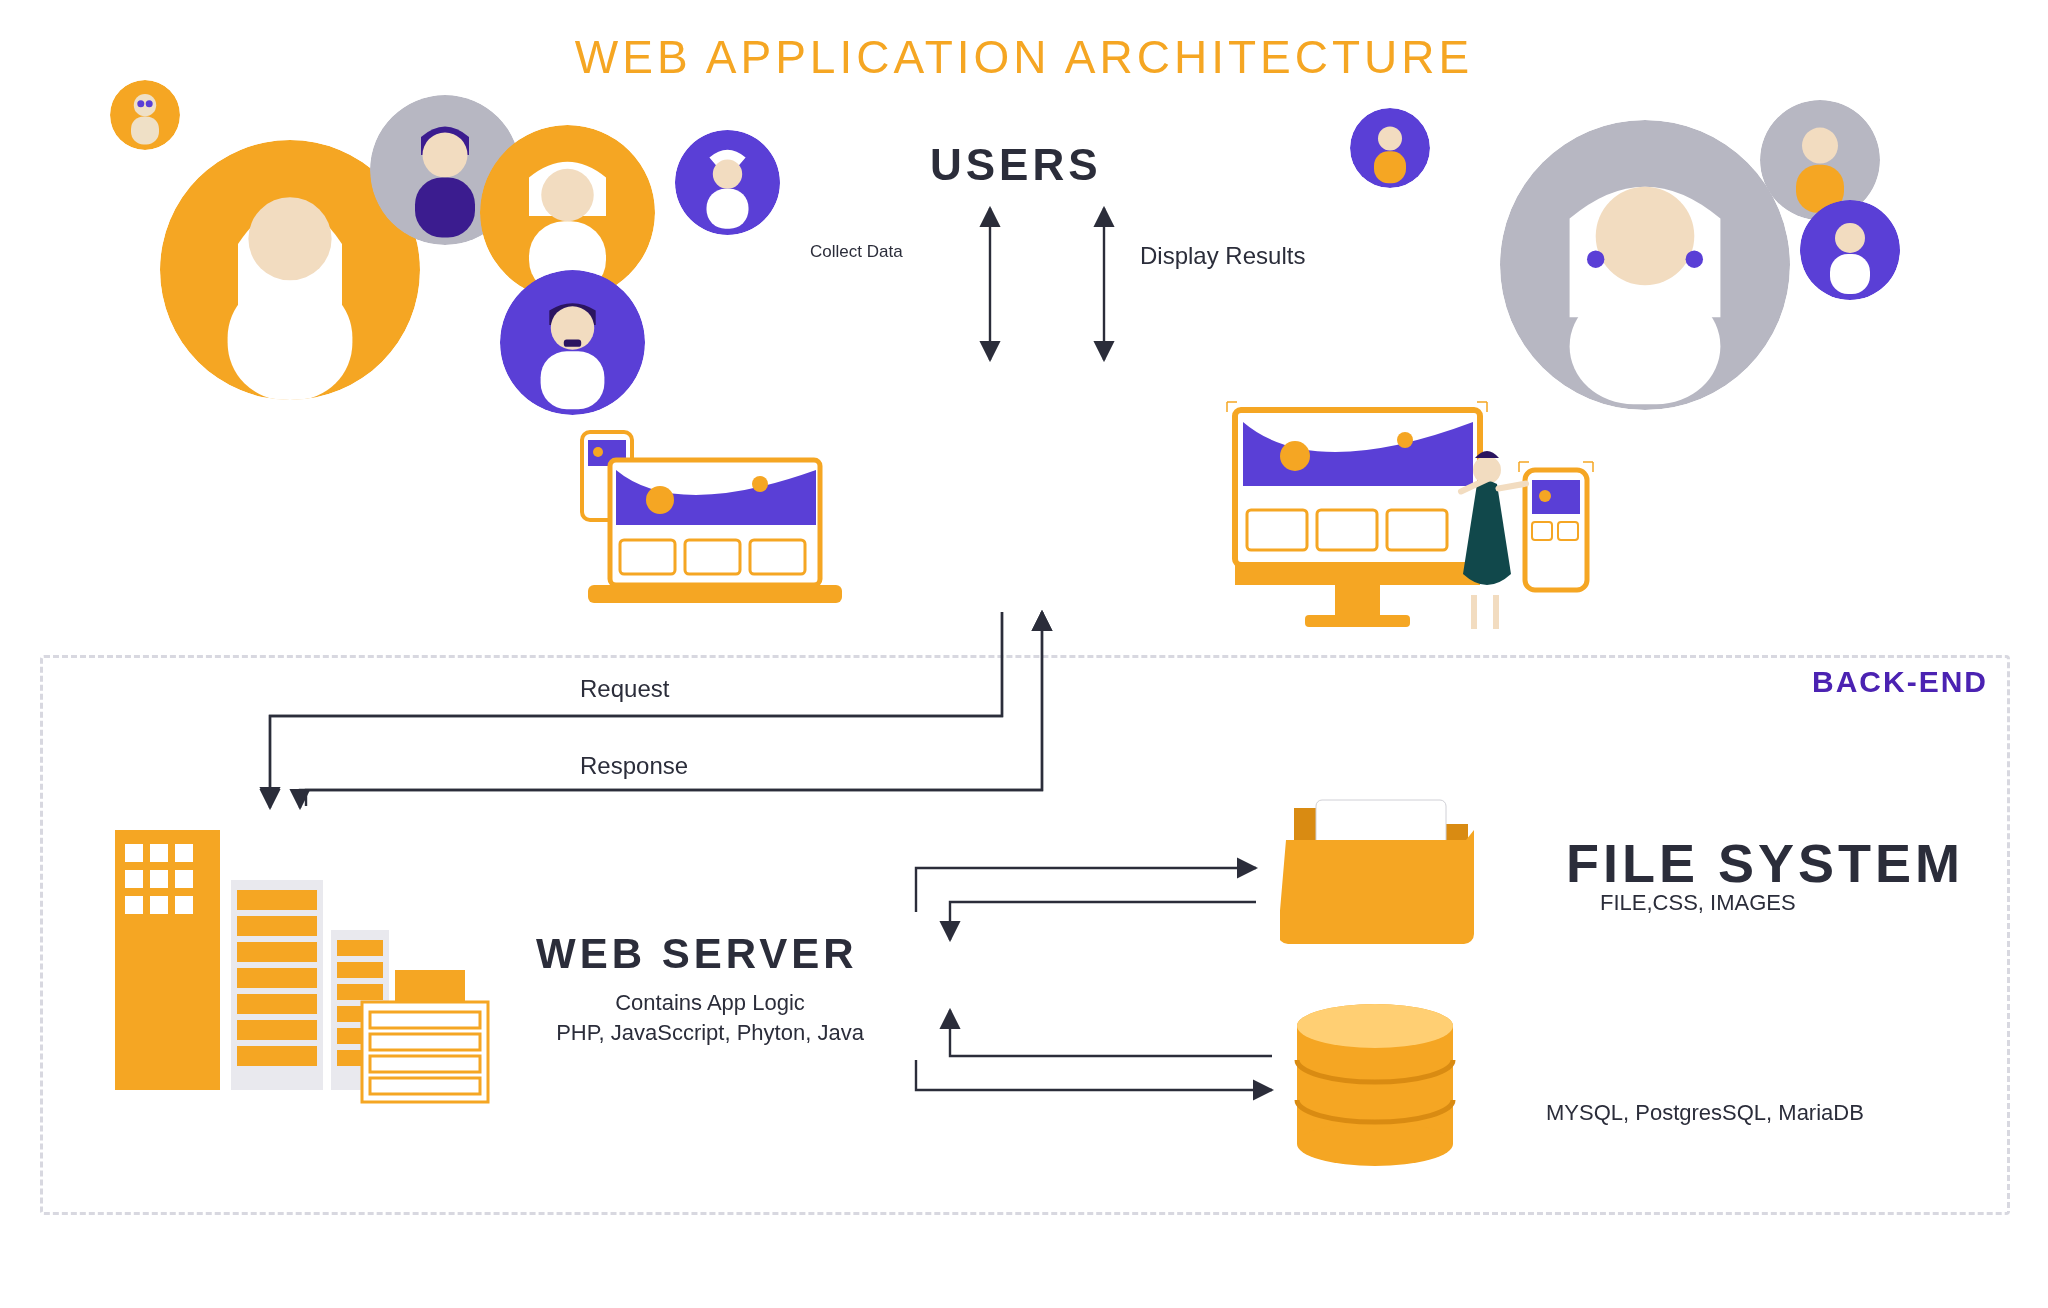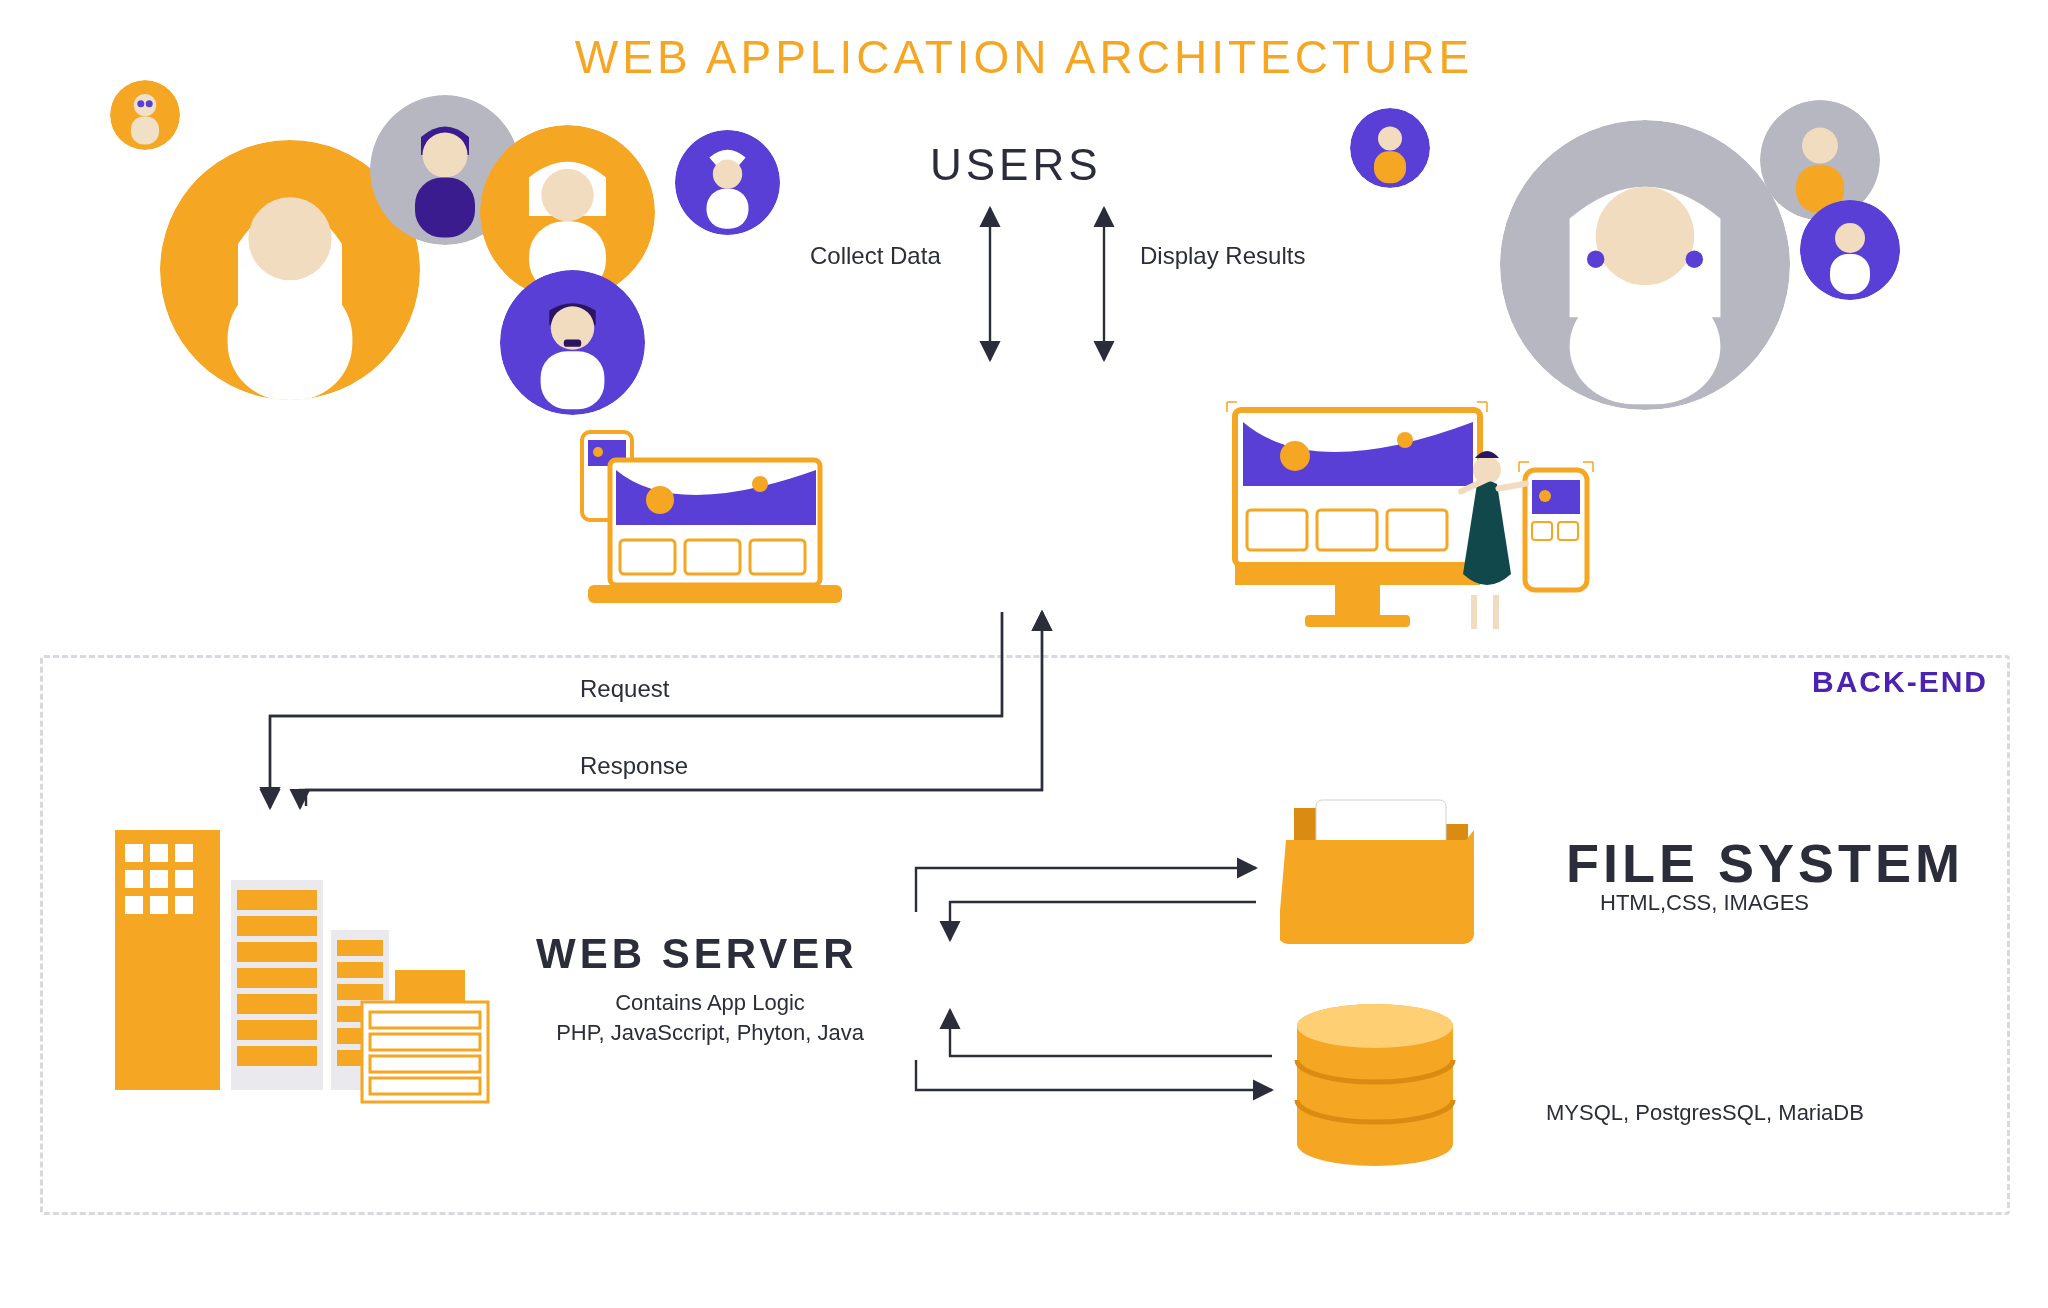--- a/index.html
+++ b/index.html
@@ -25,29 +25,29 @@
     font-size: 46px;
     font-weight: 400;
     letter-spacing: 4px;
     color: #F5A623;
   }
   .h-users {
     position: absolute;
     top: 140px;
     left: 930px;
     font-size: 44px;
-    font-weight: 400;
+    font-weight: 700;
     letter-spacing: 4px;
     color: #2b2d3a;
   }
   .lbl-collect {
     position: absolute;
     top: 242px;
     left: 810px;
-    font-size: 24px;
+    font-size: 17px;
     color: #2b2d3a;
   }
   .lbl-display {
     position: absolute;
     top: 242px;
     left: 1140px;
     font-size: 24px;
     color: #2b2d3a;
   }
   .h-frontend {
@@ -370,21 +370,21 @@
   <div class="lbl-request">Request</div>
   <div class="lbl-response">Response</div>
 
   <div class="h-webserver">WEB SERVER</div>
   <div class="sub-webserver">
     <span>Contains App Logic</span><br>
     <span>PHP, JavaSccript, Phyton, Java</span>
   </div>
 
   <div class="h-filesystem">FILE SYSTEM</div>
-  <div class="sub-filesystem">HTML,CSS, IMAGES</div>
+  <div class="sub-filesystem">FILE,CSS, IMAGES</div>
 
   <div class="sub-database">MYSQL, PostgresSQL, MariaDB</div>
 
   <svg class="arrows" viewBox="0 0 2048 1308">
     <defs>
       <marker id="ah" viewBox="0 0 10 10" refX="9" refY="5" markerWidth="9" markerHeight="9" orient="auto-start-reverse">
         <path d="M0 0 L10 5 L0 10 z" fill="#2b2d3a"></path>
       </marker>
     </defs>
     <g stroke="#2b2d3a" stroke-width="2.4" fill="none">

